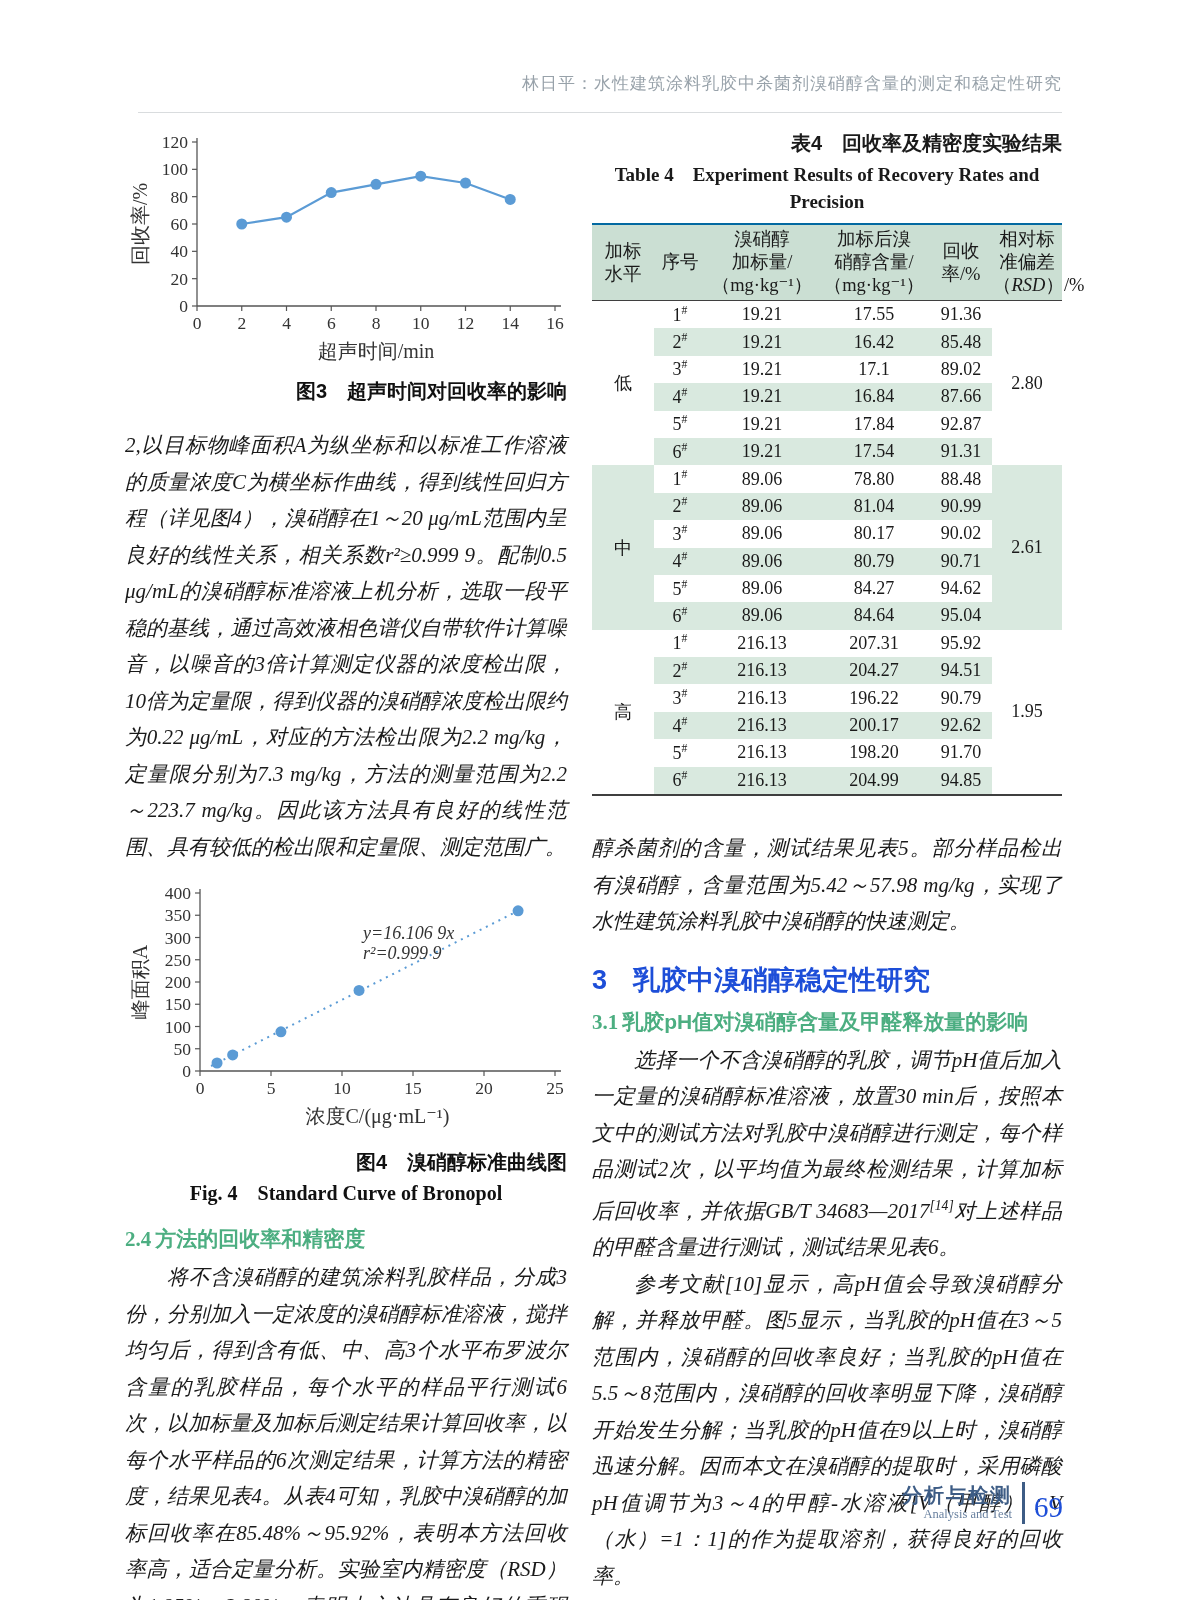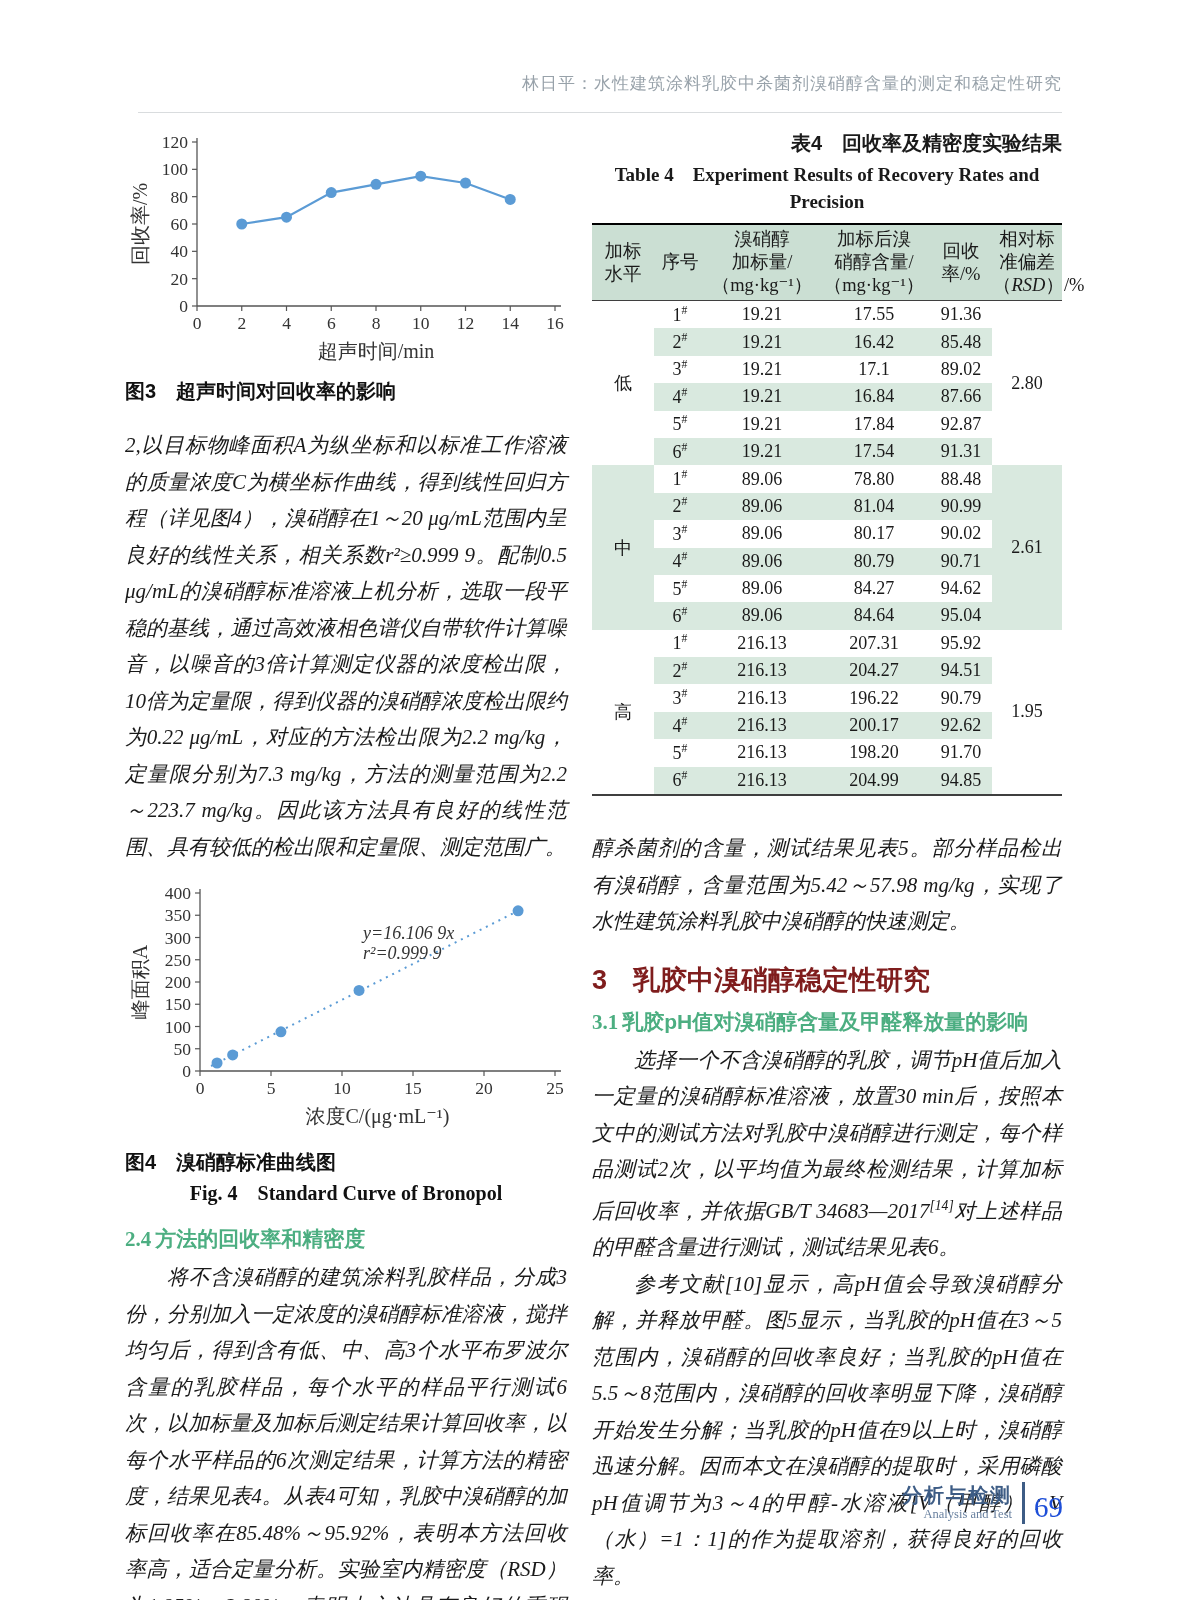--- a/index.html
+++ b/index.html
@@ -13,55 +13,55 @@
     font-size:17px;color:#98a2aa;font-family:"Liberation Sans","DejaVu Sans",sans-serif;
     letter-spacing:1px;
   }
   .header-rule{
     position:absolute;left:138px;top:112px;width:924px;height:1px;background:#d9dcde;
   }
   .col-left{position:absolute;left:125px;top:128px;width:442px;}
   .col-right{position:absolute;left:592px;top:130px;width:470px;}
   .chart-box{width:442px;}
   .fig-caption-cn{
-    text-align:left;font-weight:bold;font-size:20px;color:#111;
+    text-align:right;font-weight:bold;font-size:20px;color:#111;
     font-family:"Liberation Sans","DejaVu Sans",sans-serif;margin-top:6px;
   }
   .fig-caption-en{
     text-align:center;font-weight:bold;font-size:20px;color:#111;
     font-family:"Liberation Serif","DejaVu Serif",serif;margin-top:4px;
   }
   .body-para{
     font-size:21px;line-height:36.5px;text-align:justify;margin:0;
     text-justify:inter-ideograph;
     font-style:italic;
   }
   .indent{text-indent:2em;}
   .mt{margin-top:14px;}
   .sec-head{
     font-family:"Liberation Sans","DejaVu Sans",sans-serif;font-weight:bold;
     color:#4cae81;font-size:21px;margin:10px 0 6px 0;
   }
   .sec-head .num{margin-right:4px;font-family:Liberation Serif, serif;}
   .sec-head-big{
     font-family:"Liberation Sans","DejaVu Sans",sans-serif;font-weight:bold;
-    color:#7f1d1d;font-size:27px;margin:22px 0 8px 0;
+    color:#1d4ed8;font-size:27px;margin:22px 0 8px 0;
   }
   .sec-head-big .num{margin-right:26px;}
   .tbl-title-cn{
     text-align:right;font-weight:bold;font-size:20px;
     font-family:"Liberation Sans","DejaVu Sans",sans-serif;margin-bottom:4px;
   }
   .tbl-title-en{
     text-align:center;font-weight:bold;font-size:19px;
     font-family:"Liberation Serif","DejaVu Serif",serif;line-height:27px;margin-bottom:8px;
   }
   table.data-table{
     width:470px;border-collapse:collapse;table-layout:fixed;
-    border-top:2px solid #000000;border-bottom:2px solid #3f3f3f;
+    border-top:2px solid #0369a1;border-bottom:2px solid #3f3f3f;
   }
   table.data-table td,table.data-table th{
     font-weight:normal;font-size:18px;text-align:center;vertical-align:middle;
     padding:0 2px;
   }
   table.data-table thead th{
     background:#cbdfd3;height:24px;font-size:18.5px;line-height:23px;
     border-bottom:1.5px solid #3f3f3f;padding:3px 1px;
   }
   table.data-table tbody td{height:27.4px;}

